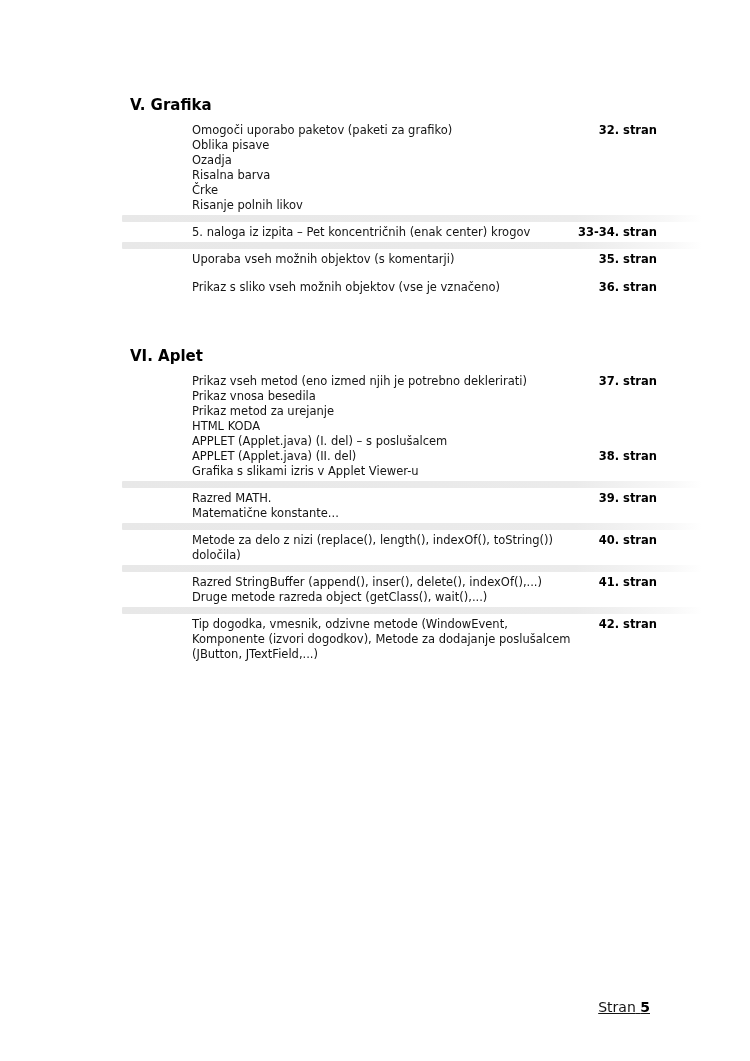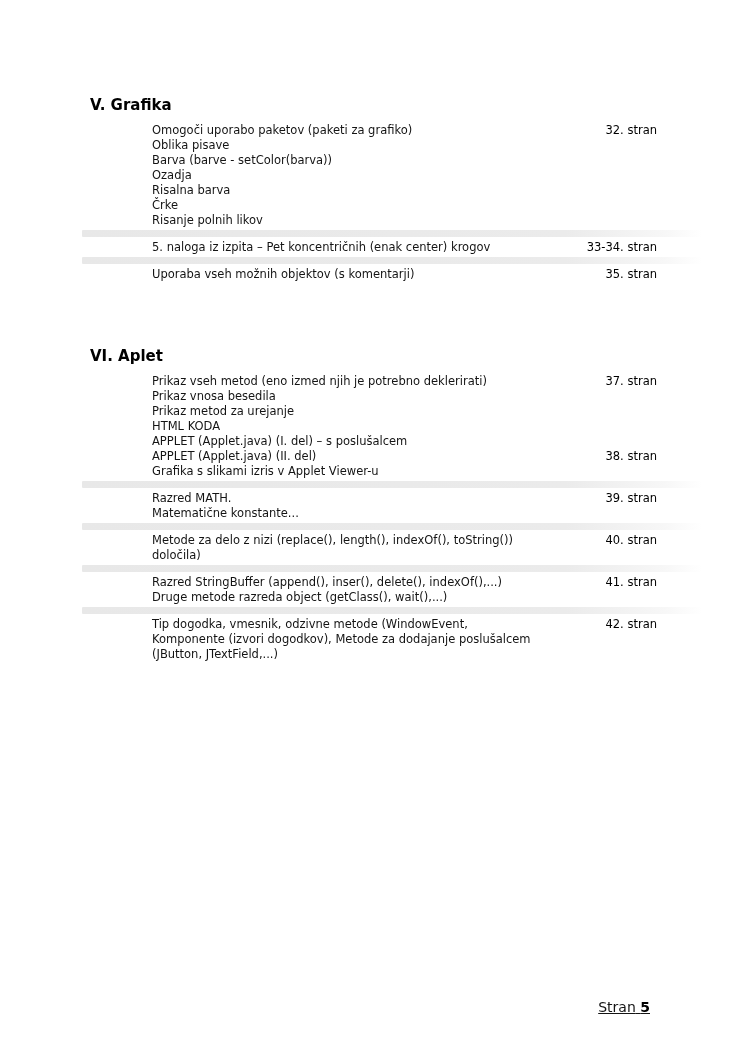--- a/index.html
+++ b/index.html
@@ -13,40 +13,40 @@
     position: relative;
     width: 750px; height: 1061px;
     background: #ffffff;
     overflow: hidden;
   }
   .content {
     position: absolute;
     left: 90px; top: 96px;
     width: 567px;
   }
-  .section { margin-bottom: 52px; }
+  .section { margin-bottom: 52px; margin-left: 40px; }
   .section-title {
     font-size: 15px;
     font-weight: bold;
     line-height: 18px;
     margin: 0 0 9px 0;
     color: #000000;
   }
   .group { padding-left: 62px; }
   .row {
     display: flex;
     justify-content: space-between;
     align-items: flex-start;
     line-height: 15px;
     font-size: 11.5px;
     gap: 30px;
   }
   .row-text { white-space: nowrap; }
   .row-page {
-    font-weight: normal;
+    font-weight: bold;
     white-space: nowrap;
     padding-left: 8px;
     text-align: right;
     color: #000000;
   }
   .separator {
     height: 7px;
     margin: 2px -45px 3px -8px;
     border-radius: 1px;
     background: linear-gradient(to right, #e8e8e8 0%, #ebebeb 78%, #f7f7f7 94%, #ffffff 100%);
@@ -71,23 +71,20 @@
         <div class="section-title">V. Grafika</div>
         <div class="group">
           <div class="row">
             <span class="row-text">Omogoči uporabo paketov (paketi za grafiko)</span>
             <span class="row-page">32. stran</span>
           </div>
           <div class="row">
             <span class="row-text">Oblika pisave</span>
           </div>
           <div class="row">
-            <span class="row-text">Barva (barve - setColor(barva))</span>
-          </div>
-          <div class="row">
             <span class="row-text">Ozadja</span>
           </div>
           <div class="row">
             <span class="row-text">Risalna barva</span>
           </div>
           <div class="row">
             <span class="row-text">Črke</span>
           </div>
           <div class="row">
             <span class="row-text">Risanje polnih likov</span>
@@ -101,20 +98,26 @@
           </div>
         </div>
         <div class="separator"></div>
         <div class="group">
           <div class="row">
             <span class="row-text">Uporaba vseh možnih objektov (s komentarji)</span>
             <span class="row-page">35. stran</span>
           </div>
         </div>
         <div class="gap"></div>
+        <div class="group">
+          <div class="row">
+            <span class="row-text">Prikaz s sliko vseh možnih objektov (vse je vznačeno)</span>
+            <span class="row-page">36. stran</span>
+          </div>
+        </div>
       </div>
       <div class="section">
         <div class="section-title">VI. Aplet</div>
         <div class="group">
           <div class="row">
             <span class="row-text">Prikaz vseh metod (eno izmed njih je potrebno deklerirati)</span>
             <span class="row-page">37. stran</span>
           </div>
           <div class="row">
             <span class="row-text">Prikaz vnosa besedila</span>

